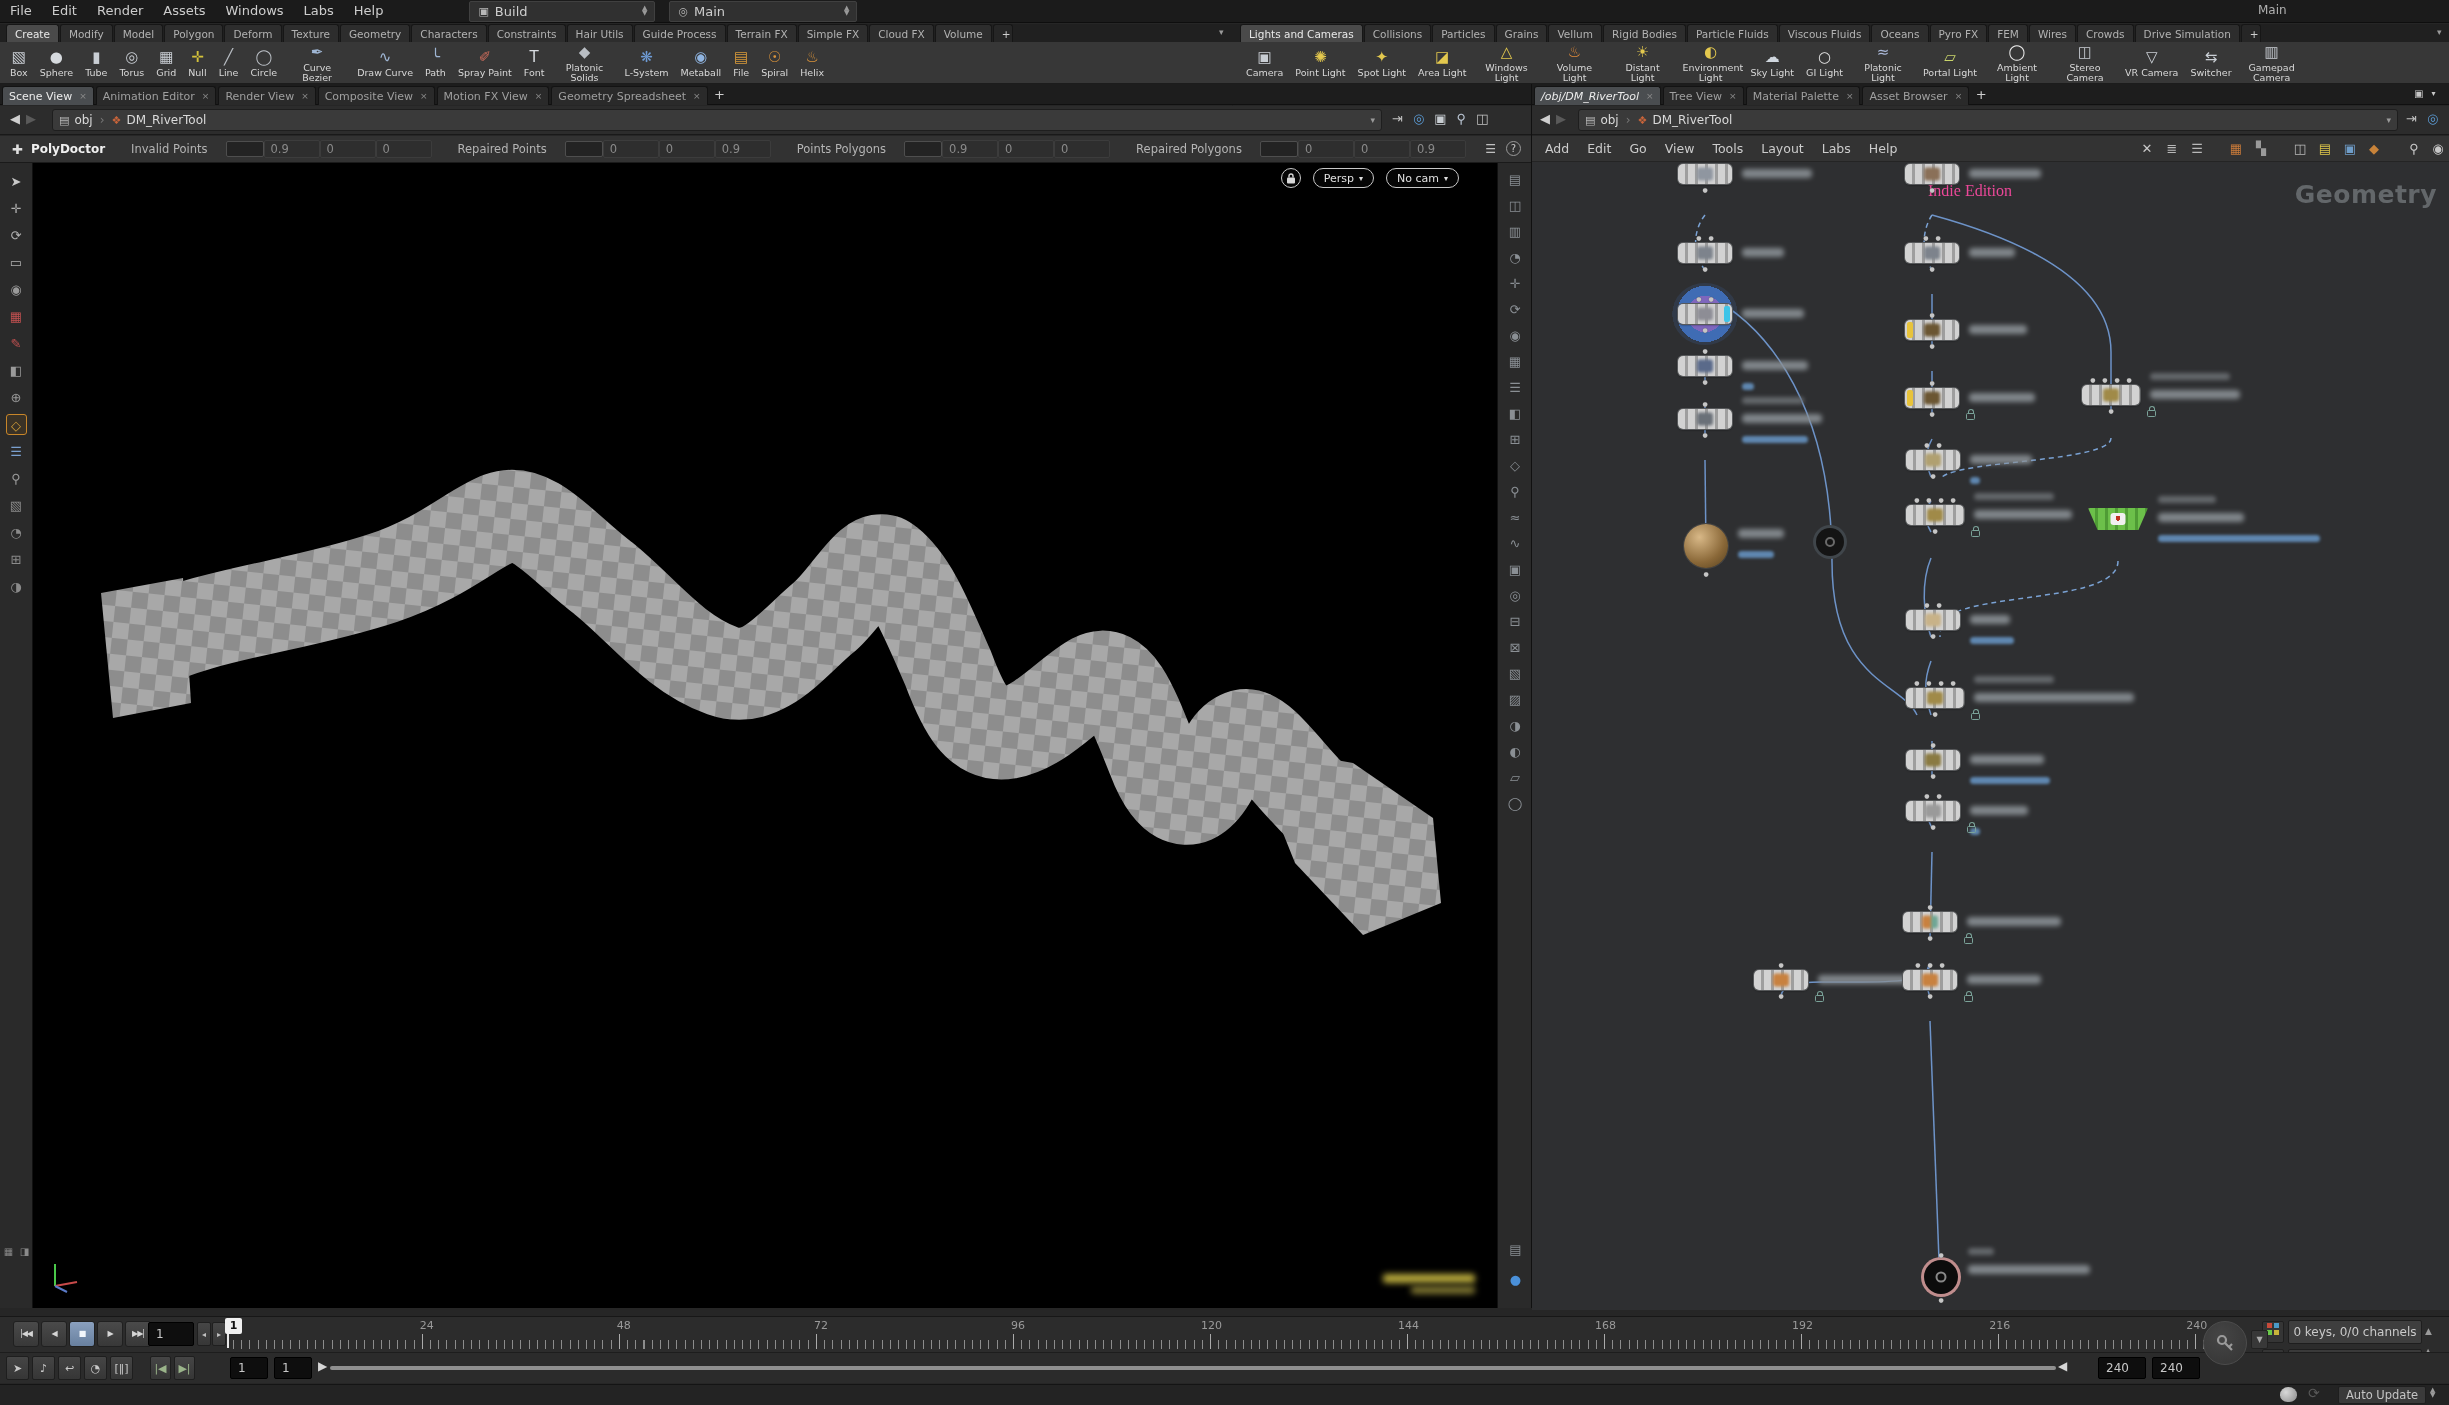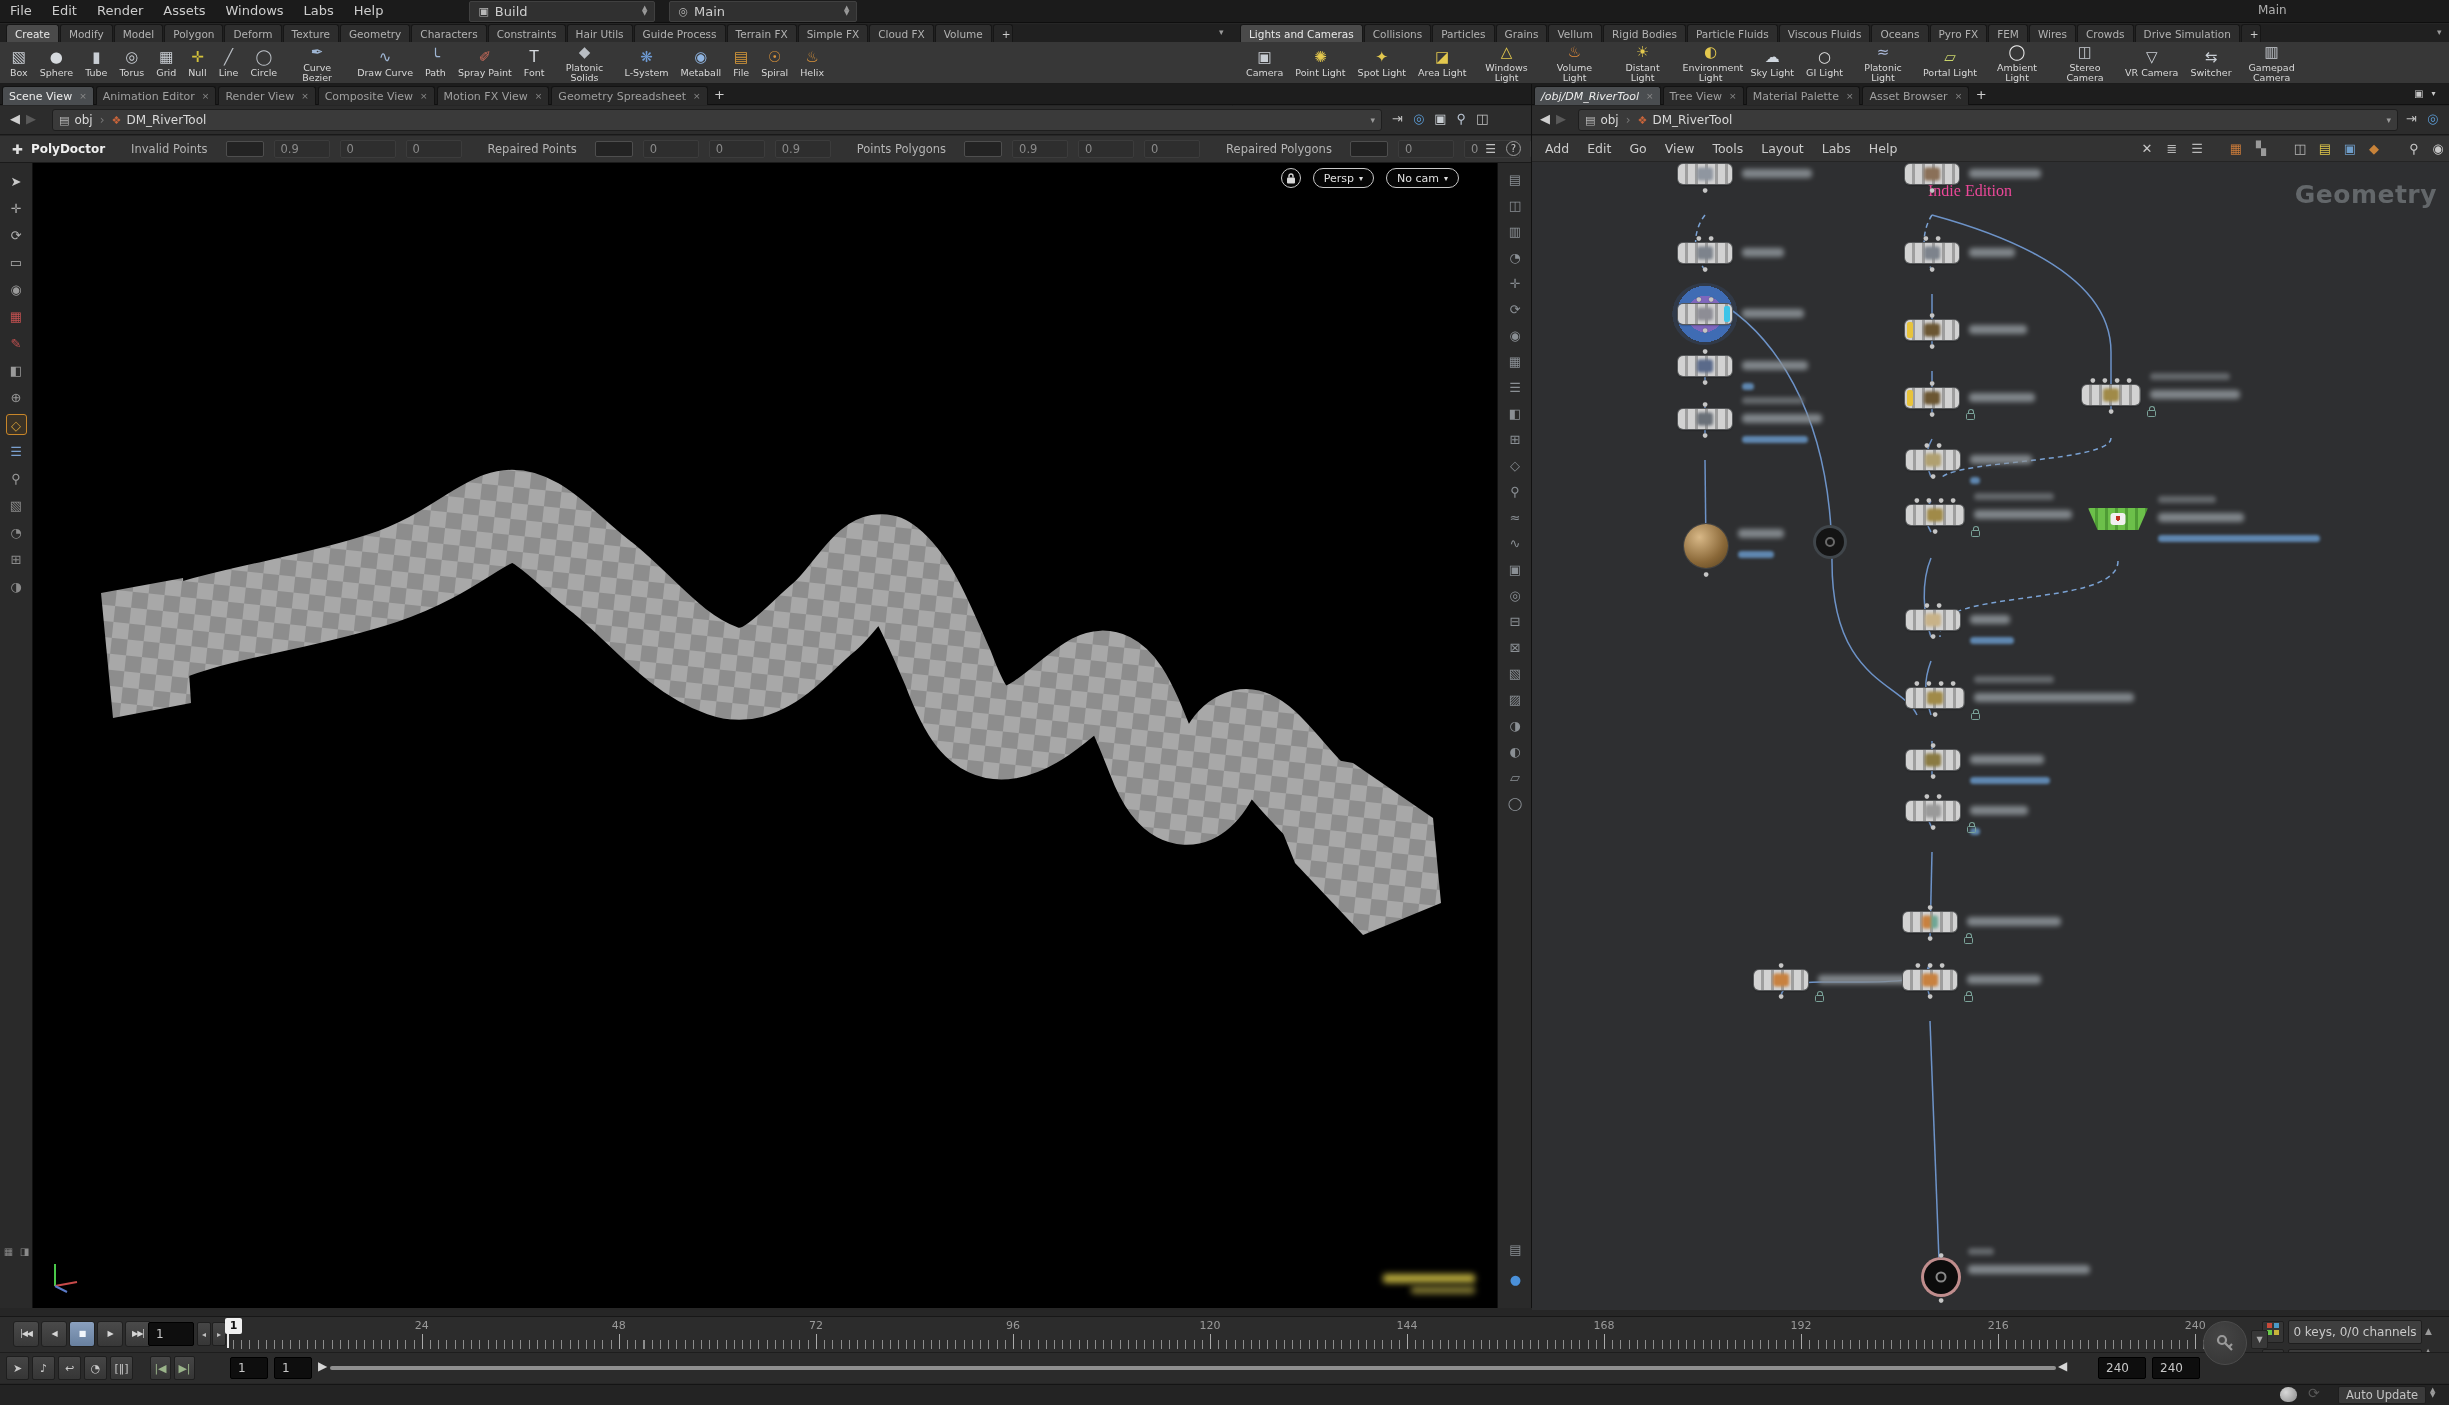--- a/index.html
+++ b/index.html
@@ -51,21 +51,21 @@
 .pathfield .nicon{color:#c8643a;}
 .pathfield .chev{color:#777;margin:0 7px;font-size:12px;}
 .pathfield .pdrop{margin-left:auto;font-size:9px;color:#9a9a9a;}
 .path-icons{position:absolute;top:5px;display:flex;gap:10px;font-size:13px;align-items:center;}
 
 #polydoctor{position:absolute;left:0;top:136px;width:1531px;height:27px;background:#323232;border-bottom:1px solid #1a1a1a;display:flex;align-items:center;font-size:11.5px;}
 #pd-icon{margin-left:12px;color:#e0e0e0;font-size:13px;}
 #pd-title{font-weight:bold;color:#f0f0f0;margin-left:8px;font-size:12px;}
 .pd-label{margin-left:26px;color:#b4b4b4;white-space:nowrap;}
 .pd-box{width:38px;height:16px;background:#232323;border:1px solid #4e4e4e;margin-left:18px;border-radius:2px;}
-.pd-val{width:56px;height:18px;line-height:17px;color:#8a8a8a;background:#2e2e2e;border:1px solid #3c3c3c;padding-left:6px;margin-left:10px;border-radius:2px;}
+.pd-val{width:56px;height:18px;line-height:17px;color:#8a8a8a;background:#2e2e2e;border:1px solid #3c3c3c;padding-left:6px;border-radius:2px;}
 #pd-right{position:absolute;right:10px;top:5px;display:flex;gap:10px;align-items:center;}
 #pd-help{width:15px;height:15px;border:1px solid #9a9a9a;border-radius:50%;font-size:10px;line-height:14px;text-align:center;color:#c8c8c8;}
 
 #vp-left-toolbar{position:absolute;left:0;top:163px;width:33px;height:1145px;background:#2a2a2a;border-right:1px solid #111;}
 #vp-left-icons{display:flex;flex-direction:column;align-items:center;gap:6px;padding-top:8px;}
 .vicon{width:21px;height:21px;font-size:13px;line-height:21px;text-align:center;color:#9a9a9a;}
 .vicon.hot{border:1px solid #c8862a;border-radius:3px;background:#3a3226;}
 #vp-left-bottom{position:absolute;left:0;top:1078px;width:33px;display:flex;justify-content:center;gap:2px;}
 #vp-left-bottom .vicon{width:14px;font-size:10px;}
 #vp-right-toolbar{position:absolute;left:1497px;top:163px;width:35px;height:1145px;background:#2a2a2a;border-left:1px solid #111;}
@@ -118,21 +118,21 @@
 .node.out .body{border-radius:50%;background:#0c0c0c;box-shadow:0 0 0 3px #c08d8d;}
 .node.out .badge{width:11px;height:11px;border-radius:50%;background:transparent;border:2px solid #888;filter:none;}
 
 #playbar{position:absolute;left:0;top:1316px;width:2449px;height:36px;background:#2c2c2c;border-top:1px solid #171717;}
 .tbtn{position:absolute;top:4px;width:26px;height:26px;background:linear-gradient(#4a4a4a,#383838);border:1px solid #202020;border-radius:3px;color:#d6d6d6;font-size:8px;text-align:center;line-height:24px;letter-spacing:-1px;}
 .tbtn.active{background:linear-gradient(#8aa0be,#68809f);color:#f2f6fb;}
 #frame-field{position:absolute;left:148px;top:5px;width:46px;height:24px;background:#0e0e0e;border:1px solid #000;border-radius:2px;color:#c8c8c8;font-size:12px;line-height:23px;padding-left:7px;}
 .stepbtn{position:absolute;top:5px;width:14px;height:24px;background:linear-gradient(#464646,#373737);border:1px solid #1f1f1f;border-radius:2px;color:#c0c0c0;font-size:8px;text-align:center;line-height:23px;}
 #timeline-ruler{position:absolute;left:230px;top:2px;width:1975px;height:32px;}
 #ruler-minor{position:absolute;left:3px;right:0;bottom:2px;height:9px;background:repeating-linear-gradient(90deg,#8c8c8c 0 1px,transparent 1px 8.21px);}
-.rlab{position:absolute;top:0;width:24px;text-align:center;font-size:11px;color:#9a9a9a;}
+.rlab{position:absolute;top:0;width:24px;text-align:right;font-size:11px;color:#9a9a9a;}
 .rtick{position:absolute;bottom:2px;width:1px;height:15px;background:#aaa;}
 #playhead{position:absolute;left:225px;top:1px;width:17px;height:16px;background:#f0f0f0;border-radius:2px;color:#111;font-size:11px;font-weight:bold;text-align:center;line-height:15px;}
 #playhead::after{content:"";position:absolute;left:2px;top:16px;width:2px;height:14px;background:#e8e8e8;}
 #key-circle{position:absolute;left:2203px;top:1321px;width:44px;height:44px;border-radius:50%;background:radial-gradient(circle at 40% 35%,#454545,#343434);border:1px solid #4c4c4c;display:flex;align-items:center;justify-content:center;z-index:5;}
 #key-drop{position:absolute;left:2251px;top:1330px;width:17px;height:19px;background:#383838;border:1px solid #222;border-radius:2px;color:#aaa;font-size:8px;text-align:center;line-height:18px;z-index:5;}
 .kicon{position:absolute;width:22px;height:22px;border:1px solid #1f1f1f;border-radius:2px;background:#353535;font-size:12px;text-align:center;line-height:21px;}
 #keys-btn{position:absolute;left:2288px;top:1320px;width:134px;height:24px;background:#3e3e3e;border:1px solid #1e1e1e;border-radius:2px;color:#cacaca;font-size:12px;text-align:center;line-height:23px;}
 #keys-up{position:absolute;left:2425px;top:1326px;font-size:9px;color:#9a9a9a;}
 #keyall-btn{position:absolute;left:2288px;top:1349px;width:134px;height:22px;background:#3a3a3a;border:1px solid #1e1e1e;border-radius:2px;color:#c4c4c4;font-size:12px;text-align:center;line-height:21px;}
 #keyall-spin{position:absolute;left:2425px;top:1349px;display:flex;flex-direction:column;line-height:5.5px;font-size:8px;color:#9a9a9a;}

